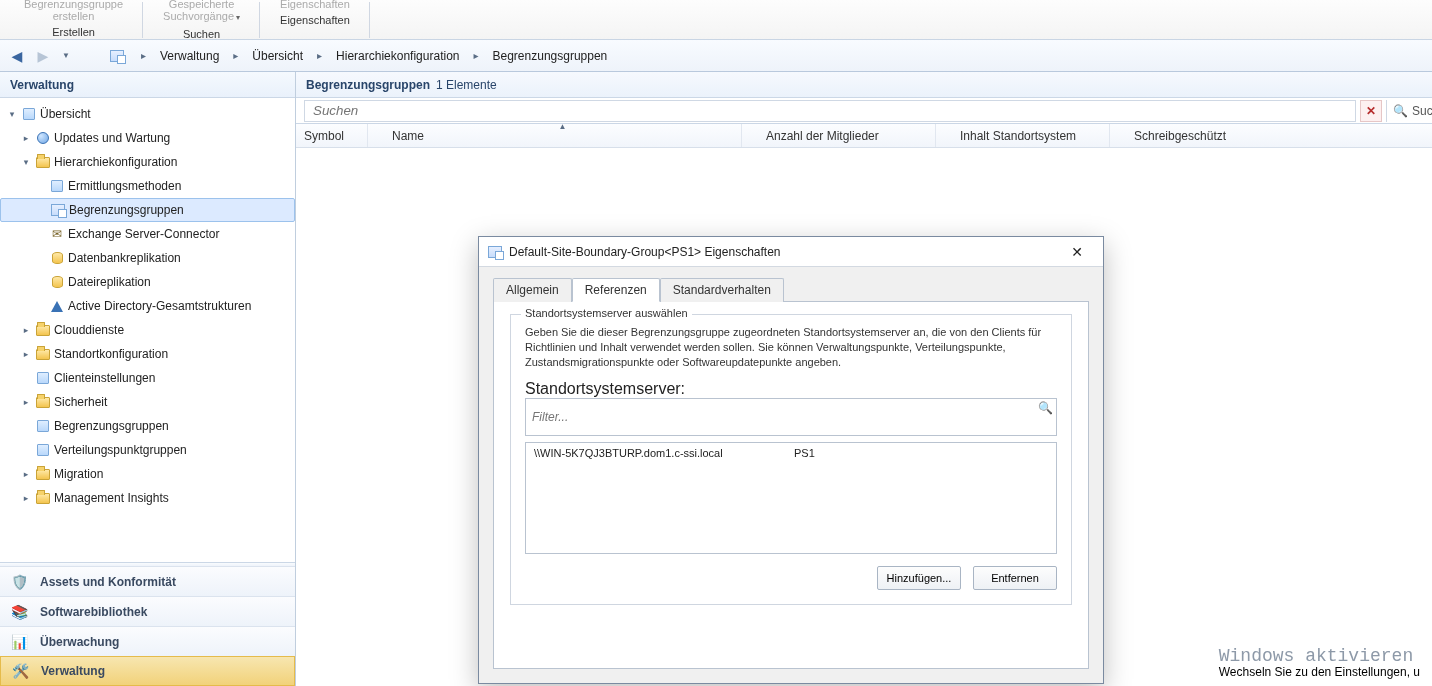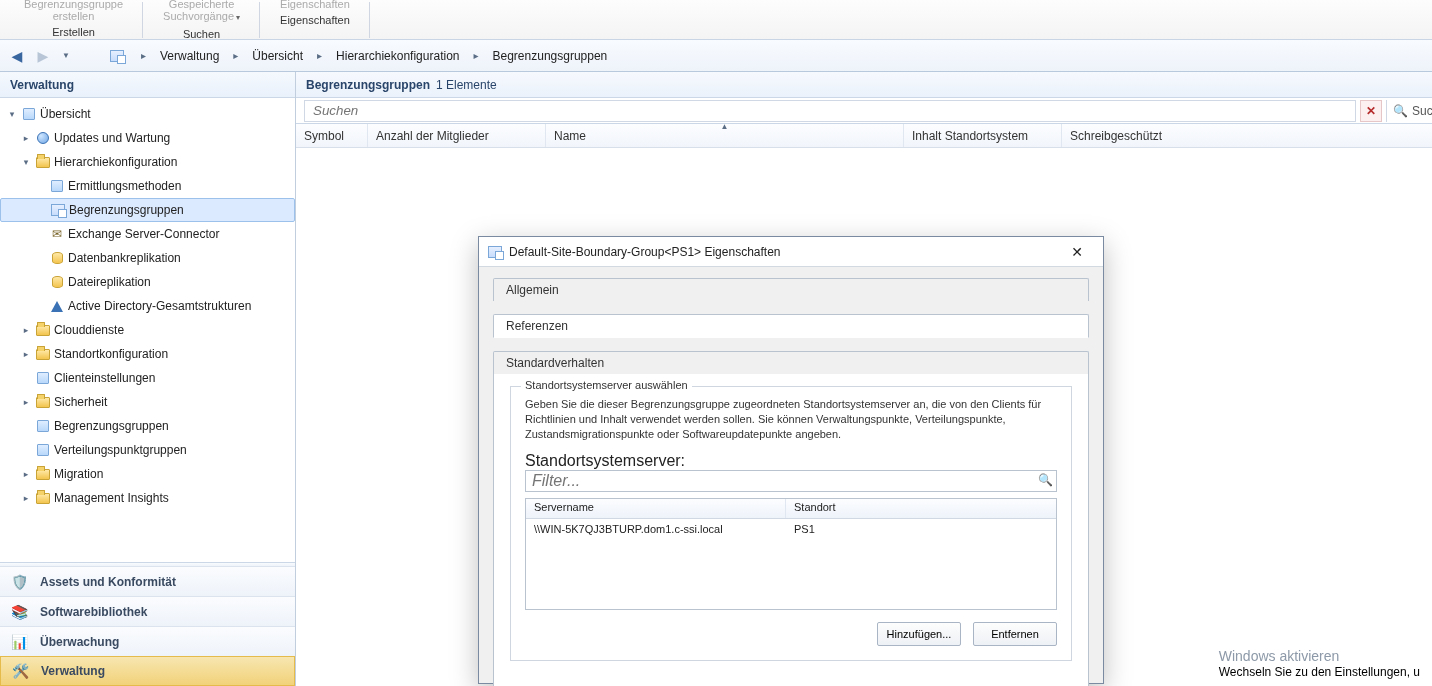--- a/index.html
+++ b/index.html
@@ -49,59 +49,59 @@
 
   
   .list-header { height:26px; background:linear-gradient(#f6f9fe,#ebf2fb); border-bottom:1px solid #cbd7e6; display:flex; align-items:center; padding:0 10px; color:#29456a; gap:6px;}
   .list-header .bold { font-weight:600; }
   .search-row { height:26px; border-bottom:1px solid #cbd7e6; display:flex; align-items:center; background:#fff;}
   .search-input { flex:1; height:22px; border:1px solid #cfd8e4; margin:0 4px 0 8px; padding:0 8px; font-style:italic; color:#888; outline:none; }
   .search-x { width:22px; height:22px; border:1px solid #e6c6c6; background:#fdf0f0; color:#b62d2d; display:flex; align-items:center; justify-content:center; font-weight:bold; margin-right:4px; font-size:12px;}
   .search-go { width:46px; height:22px; border-left:1px solid #cfd8e4; display:flex; align-items:center; gap:4px; color:#555; padding-left:6px;}
 
   
-  .cols { height:24px; display:flex; border-bottom:1px solid #d7dfea; background:linear-gradient(#fcfdff,#f1f5fb); }
+  .cols { height:24px; display:flex; border-bottom:1px solid #d7dfea; background:linear-gradient(#fcfdff,#f1f5fb);gap:16px; }
   .col { border-right:1px solid #e1e7f0; display:flex; align-items:center; padding:0 8px; color:#333; font-size:12px; position:relative;}
   .sort-glyph { position:absolute; top:-2px; left:50%; transform:translateX(-50%); font-size:8px; color:#5a6d85; }
   .c-sym { width:72px; }
   .c-name { width:358px; }
   .c-members { width:178px; }
   .c-site { width:158px; }
   .c-ro { flex:1; border-right:none;text-align:right;}
 
   .row { height:22px; display:flex; align-items:center; }
   .cell { padding:0 8px; }
 
   
   .dialog { position:absolute; left:478px; top:236px; width:626px; height:448px; background:#f0f0f0; border:1px solid #7a8aa0; box-shadow:0 8px 26px rgba(0,0,0,.25);}
   .titlebar { height:30px; background:#fff; display:flex; align-items:center; padding:0 6px 0 8px; gap:6px; border-bottom:1px solid #d3d9e1;}
   .titlebar .ttl { flex:1; font-size:12px; color:#222;}
   .close-x { width:40px; height:22px; display:flex; align-items:center; justify-content:center; font-size:14px; }
-  .tabs { display:flex; gap:13px; padding:10px 14px 0 14px;flex-direction:column; }
+  .tabs { display:flex; gap:0; padding:10px 14px 0 14px; }
   .tab { padding:4px 12px; border:1px solid #b9c3d0; border-bottom:none; background:#f0f0f0; font-size:12px; color:#333; border-radius:2px 2px 0 0; position:relative; top:1px;}
   .tab.active { background:#fff; font-weight:400; z-index:2; border-bottom:1px solid #fff;}
   .tab-page { margin:0 14px 14px 14px; background:#fff; border:1px solid #b9c3d0; height:calc(100% - 30px - 34px - 14px); padding:12px 16px; }
   .groupbox { border:1px solid #cfd6e0; padding:10px 14px 14px 14px; position:relative;}
   .groupbox-legend { position:absolute; top:-8px; left:10px; background:#fff; padding:0 4px; font-size:11px; color:#333;}
   .gb-text { font-size:11px; color:#333; line-height:15px; margin-bottom:10px;}
   .field-lbl { font-size:16px; margin:8px 0 0 0; display:block;}
   .filter-wrap { position:relative; }
-  .filter-input { width:100%; height:22px; border:1px solid #b9c3d0; padding:0 24px 0 6px; font-size:16px; color:#888; font-style:italic; outline:none;}
+  .filter-input { width:100%; height:38px; border:1px solid #b9c3d0; padding:0 24px 0 6px; font-size:12px; color:#888; font-style:italic; outline:none;}
   .filter-mag { position:absolute; right:4px; top:3px; color:#8a97a8; font-size:12px;}
   .srv-table { border:1px solid #b9c3d0; margin-top:6px; height:112px; overflow:auto; }
   .srv-head { display:flex; background:linear-gradient(#fcfdff,#eef3fa); border-bottom:1px solid #d0d8e3; height:20px; }
   .srv-col { padding:2px 8px; font-size:11px; border-right:1px solid #e1e7f0; }
   .srv-c1 { width:260px;} .srv-c2 { flex:1; border-right:none;}
   .srv-row { display:flex; height:20px; align-items:center; }
   .dlg-btns { display:flex; justify-content:flex-end; gap:12px; margin-top:12px;}
   .dlg-btn { min-width:84px; height:24px; border:1px solid #a9b5c4; background:linear-gradient(#fdfdfd,#eef1f5); font-size:11px; border-radius:2px;}
 
   
   .watermark { position:absolute; right:12px; bottom:6px; color:#8d99a8; text-align:left; pointer-events:none; line-height:16px;}
-  .watermark .w1 { font-size:14px; color:#8d99a8; }
+  .watermark .w1 { font-size:18px; color:#8d99a8;font-family:Liberation Mono, monospace; }
   .watermark .w2 { font-size:12px; color:#000000; }
 
   
   .ic-folder { width:14px; height:11px; background:linear-gradient(#ffe9a8,#f3c44e); border:1px solid #caa337; border-radius:1px; display:inline-block; position:relative;}
   .ic-folder::before{content:"";position:absolute;top:-4px;left:0;width:6px;height:4px;background:#f6d26b;border:1px solid #caa337;border-bottom:none;border-radius:1px 1px 0 0;}
   .ic-node { width:12px; height:12px; border:1px solid #7aa7d8; background:linear-gradient(#dfeeff,#b9d8fb); display:inline-block; border-radius:1px;}
   .ic-db { width:11px;height:12px;border:1px solid #caa337;border-radius:5px/3px;background:linear-gradient(#ffe9a8,#f3c44e);display:inline-block;}
   .ic-tri { display:inline-block;width:0;height:0;border-left:6px solid transparent;border-right:6px solid transparent;border-bottom:11px solid #3a72b5;}
   .ic-cog { color:#7a652a; }
   .ic-globe { width:12px;height:12px;border:1px solid #3a72b5;border-radius:50%;background:radial-gradient(circle at 30% 30%,#cfe6ff,#6fa6e5);display:inline-block;}
@@ -297,25 +297,25 @@
     <div class="search-row">
       <input class="search-input" placeholder="Suchen" style="">
       <div class="search-x">✕</div>
       <div class="search-go">
           <span>🔍</span>
           <span>Suc</span>
         </div>
     </div>
     <div class="cols">
       <div class="col c-sym">Symbol</div>
-      <div class="col c-members">Anzahl der Mitglieder</div>
       <div class="col c-name">
           <span>Name</span>
           <span class="sort-glyph">▲</span>
         </div>
+      <div class="col c-members">Anzahl der Mitglieder</div>
       <div class="col c-site">Inhalt Standortsystem</div>
       <div class="col c-ro">Schreibgeschützt</div>
     </div>
 
     <div class="watermark">
       <div class="w1">Windows aktivieren</div>
       <div class="w2">Wechseln Sie zu den Einstellungen, u</div>
     </div>
   </div>
 </div>
@@ -336,24 +336,20 @@
   <div class="tab-page">
     <div class="groupbox">
       <div class="groupbox-legend">Standortsystemserver auswählen</div>
       <div class="gb-text">Geben Sie die dieser Begrenzungsgruppe zugeordneten Standortsystemserver an, die von den Clients für Richtlinien und Inhalt verwendet werden sollen. Sie können Verwaltungspunkte, Verteilungspunkte, Zustandsmigrationspunkte oder Softwareupdatepunkte angeben.</div>
       <span class="field-lbl">Standortsystemserver:</span>
       <div class="filter-wrap">
         <input class="filter-input" placeholder="Filter..." style="">
         <span class="filter-mag">🔍</span>
       </div>
       <div class="srv-table">
-        <div class="srv-head">
-          <div class="srv-col srv-c1">Servername</div>
-          <div class="srv-col srv-c2">Standort</div>
-        </div>
         <div class="srv-row">
           <div class="srv-col srv-c1" style="border-right:1px solid transparent">\\WIN-5K7QJ3BTURP.dom1.c-ssi.local</div>
           <div class="srv-col srv-c2">PS1</div>
         </div>
       </div>
       <div class="dlg-btns">
         <button class="dlg-btn">Hinzufügen...</button>
         <button class="dlg-btn">Entfernen</button>
       </div>
     </div>

